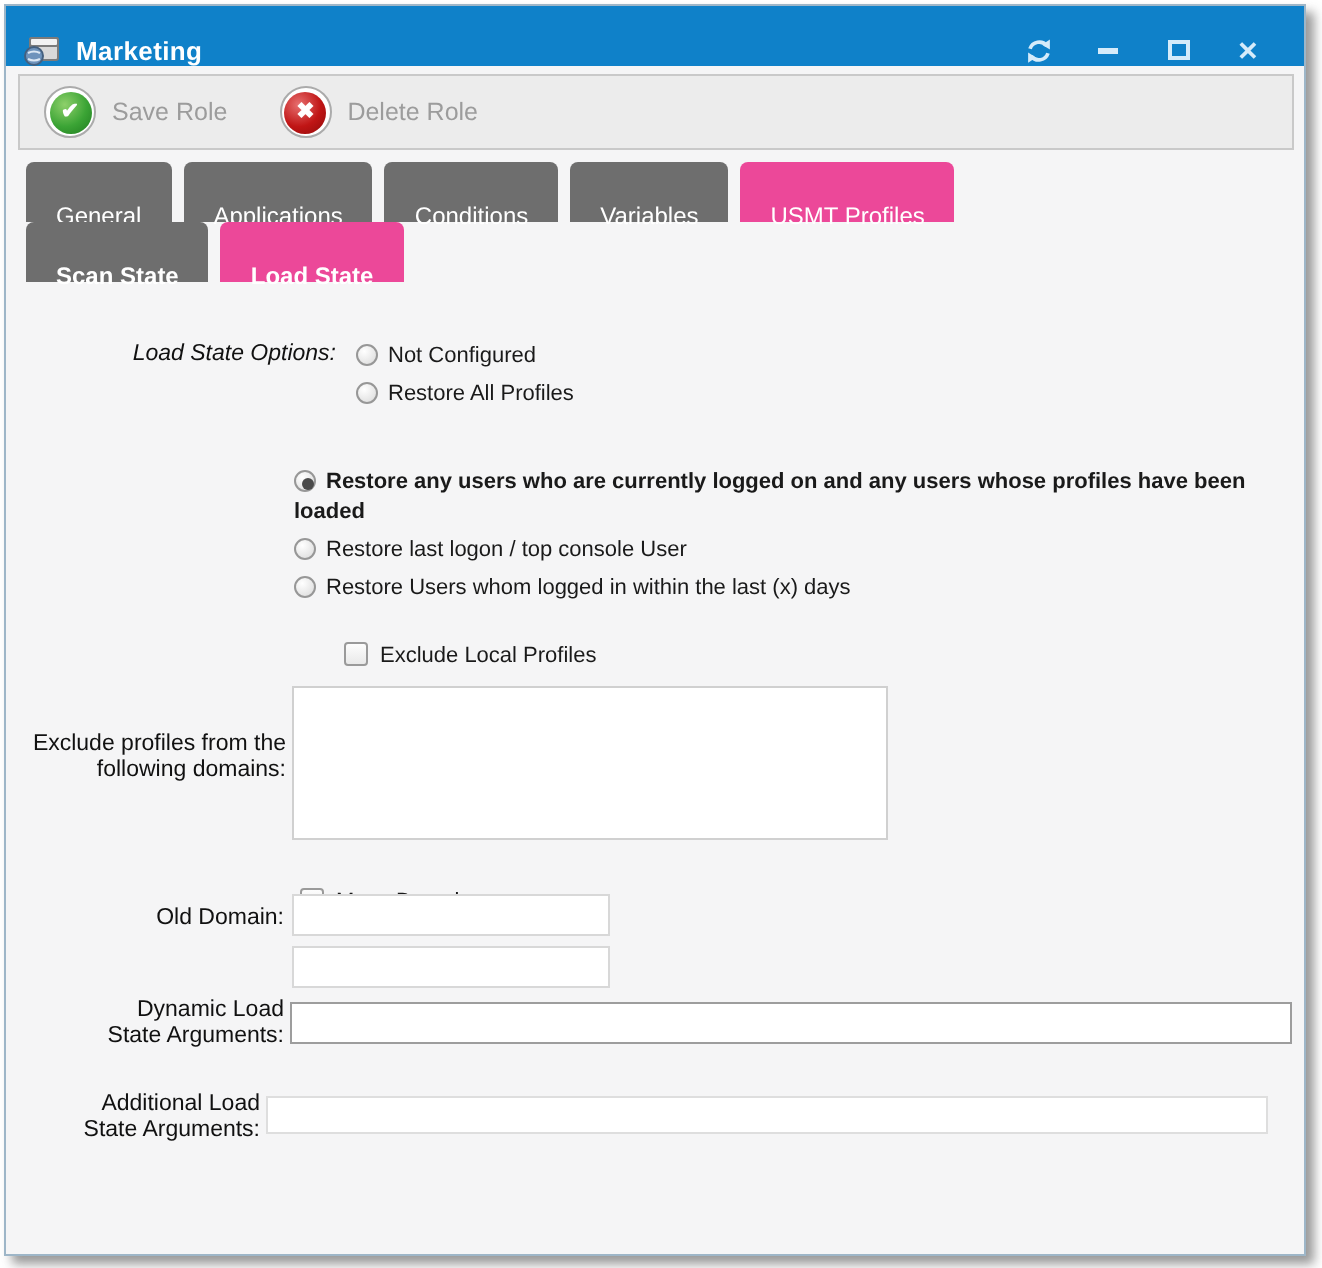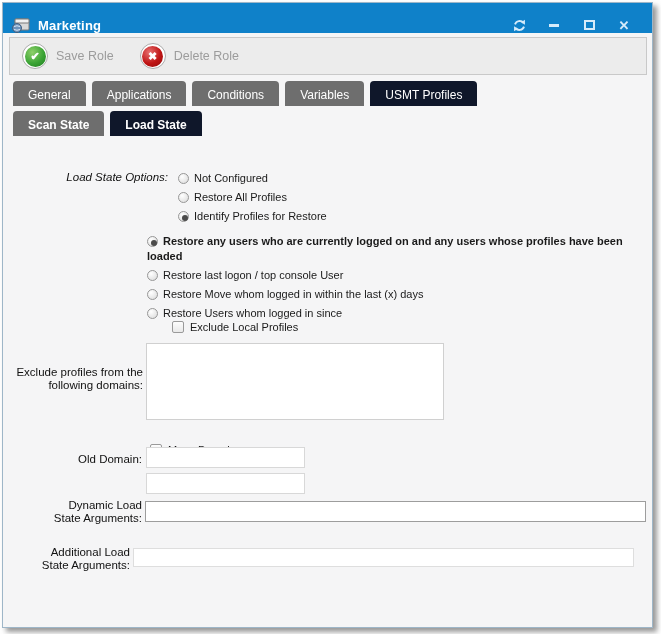--- a/index.html
+++ b/index.html
@@ -42,25 +42,25 @@
   }
   .ball.save { background:radial-gradient(circle at 35% 30%, #8ED06A, #3BA435 55%, #1F7A1F); }
   .ball.delete { background:radial-gradient(circle at 35% 30%, #E77070, #C01515 55%, #8F0A0A); }
   .tool-label { color:#9C9C9C; font-size:12.5px; }
 
   
   .tabrow { position:absolute; left:10px; display:flex; gap:6px; }
   .tabrow.row1 { top:78px; }
   .tabrow.row2 { top:108px;font-weight:bold; }
   .tab {
-    height:25px; line-height:25px; padding:2px 15px;
+    height:25px; line-height:25px; padding:15px 15px;
     background:#6E6E6E; color:#ffffff; font-size:12px;
     border-radius:4px 4px 0 0; cursor:pointer; white-space:nowrap;
   }
-  .tab.active { background:#0f172a; }
+  .tab.active { background:#ec4899; }
   .flabel {
     position:absolute; text-align:right; font-size:11.5px; line-height:13px; color:#111111;
   }
   .radio-item, .check-item { display:block; font-size:11px; color:#1a1a1a; cursor:pointer; }
   .radio {
     display:inline-block; width:11px; height:11px; border-radius:50%;
     border:1px solid #979797; background:radial-gradient(circle at 35% 30%, #ffffff, #D9D9D9);
     vertical-align:-2px; margin-right:5px; position:relative;
   }
   .radio.selected::after {
@@ -164,37 +164,31 @@
 
   <div class="flabel lbl-loadstate">Load State Options:</div>
 
   <div class="group1">
     <label class="radio-item">
       <span class="radio"></span><span>Not Configured</span>
     </label>
     <label class="radio-item">
       <span class="radio"></span><span>Restore All Profiles</span>
     </label>
-    <label class="radio-item">
-      <span class="radio selected"></span><span>Identify Profiles for Restore</span>
-    </label>
   </div>
 
   <div class="group2">
     <label class="radio-item">
       <span class="radio selected"></span><span class="bold">Restore any users who are currently logged on and any users whose profiles have been loaded</span>
     </label>
     <label class="radio-item">
       <span class="radio"></span><span>Restore last logon / top console User</span>
     </label>
     <label class="radio-item">
-      <span class="radio"></span><span>Restore Move whom logged in within the last (x) days</span>
-    </label>
-    <label class="radio-item">
-      <span class="radio"></span><span>Restore Users whom logged in since</span>
+      <span class="radio"></span><span>Restore Users whom logged in within the last (x) days</span>
     </label>
   </div>
 
   <label class="check-item ck-exclude">
     <span class="checkbox"></span><span>Exclude Local Profiles</span>
   </label>
 
   <div class="flabel lbl-domains">Exclude profiles from the following domains:</div>
   <textarea class="txtarea" aria-label="Exclude profiles from the following domains:" style=""></textarea>
 

